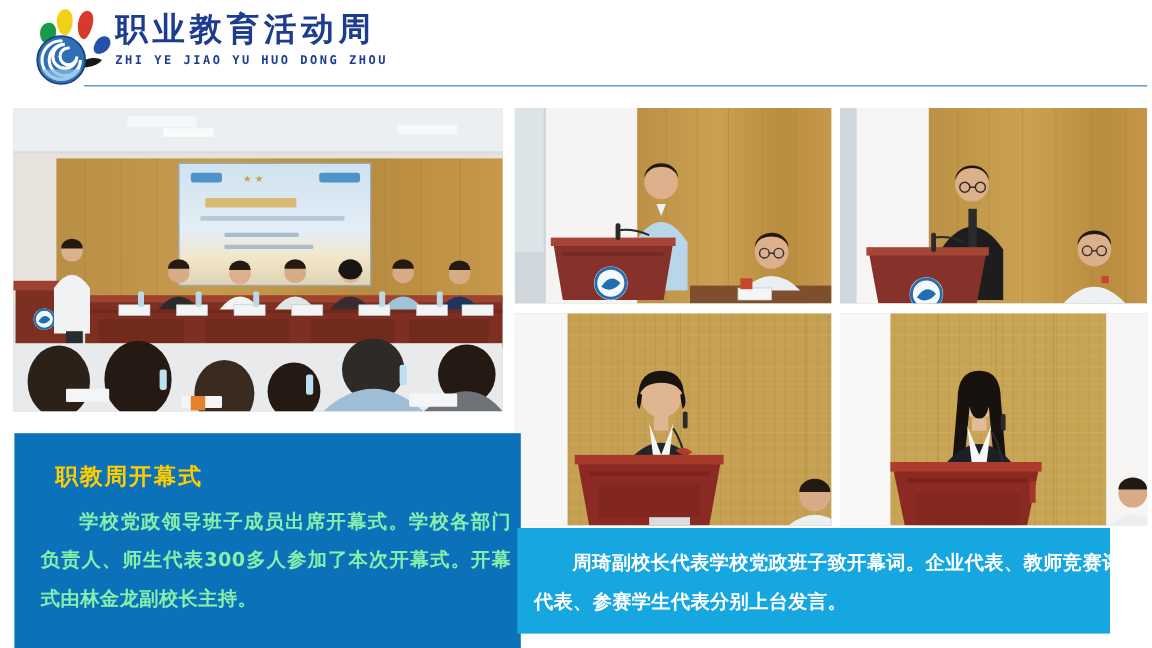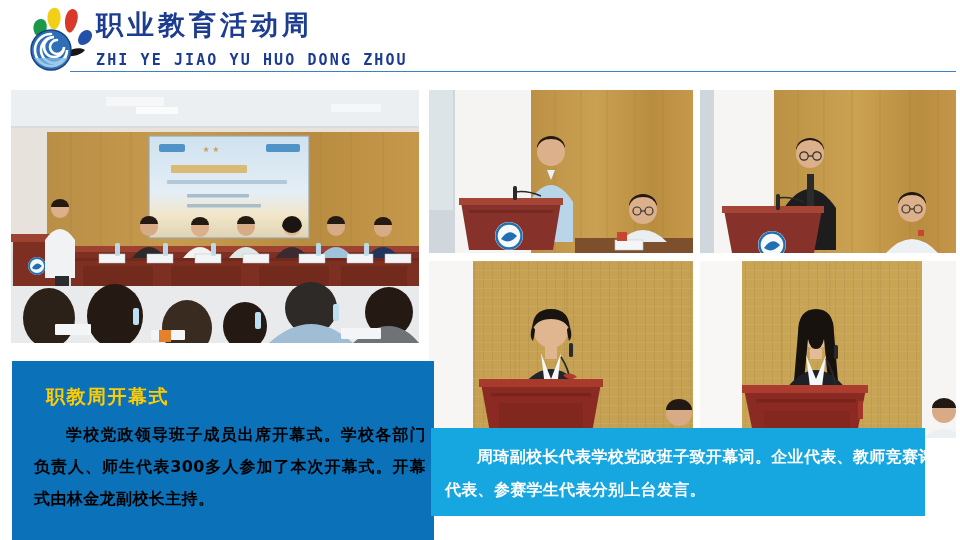--- a/index.html
+++ b/index.html
@@ -16,22 +16,22 @@
   .logo-mark{position:absolute;left:22px;top:6px;width:76px;height:66px;}
   .logo-mark svg{display:block;}
   .brand-text{position:absolute;left:96px;top:9px;}
   .brand-cn{
     font-family:"DejaVu Sans","Liberation Sans",sans-serif;
     font-size:27px;font-weight:bold;color:#1c3c90;letter-spacing:4px;
     line-height:32px;white-space:nowrap;
   }
   .brand-en{
     font-family:"DejaVu Sans Mono","Liberation Mono",monospace;
-    font-size:15px;font-weight:bold;color:#1c3c90;letter-spacing:2.1px;
-    line-height:17px;white-space:nowrap;margin-top:11px;
+    font-size:10px;font-weight:bold;color:#1c3c90;letter-spacing:2.1px;
+    line-height:17px;white-space:nowrap;margin-top:1px;
   }
   .header-rule{
     position:absolute;left:70px;top:71px;width:886px;height:0;
     border-top:1.6px solid #3f7fc4;
   }
 
   
   .photo{position:absolute;overflow:hidden;background:#ddd;}
   .photo svg{display:block;width:100%;height:100%;}
 
@@ -49,27 +49,27 @@
   }
   .panel-left .ph{
     position:absolute;left:34px;top:23px;
     font-family:"DejaVu Sans","Liberation Sans",sans-serif;
     font-size:19px;font-weight:bold;color:#ffcc00;letter-spacing:1.5px;
     white-space:nowrap;
   }
   .panel-left .pb{
     position:absolute;left:22px;top:58px;width:392px;
     font-family:"DejaVu Sans","Liberation Sans",sans-serif;
-    font-size:16px;font-weight:bold;color:#000000;
+    font-size:16px;font-weight:bold;color:#86efac;
     line-height:32px;letter-spacing:0.4px;
     text-indent:32px;text-align:justify;
   }
 
   .panel-right{
-    position:absolute;left:431px;top:428px;width:494px;height:88px;
+    position:absolute;left:431px;top:440px;width:494px;height:88px;
     background:#16a6e0;
   }
   .panel-right .pb{
     position:absolute;left:14px;top:12px;width:506px;
     font-family:"DejaVu Sans","Liberation Sans",sans-serif;
     font-size:16px;font-weight:bold;color:#ffffff;
     line-height:33px;letter-spacing:0.3px;
     text-indent:32px;text-align:justify;
   }
 </style>

